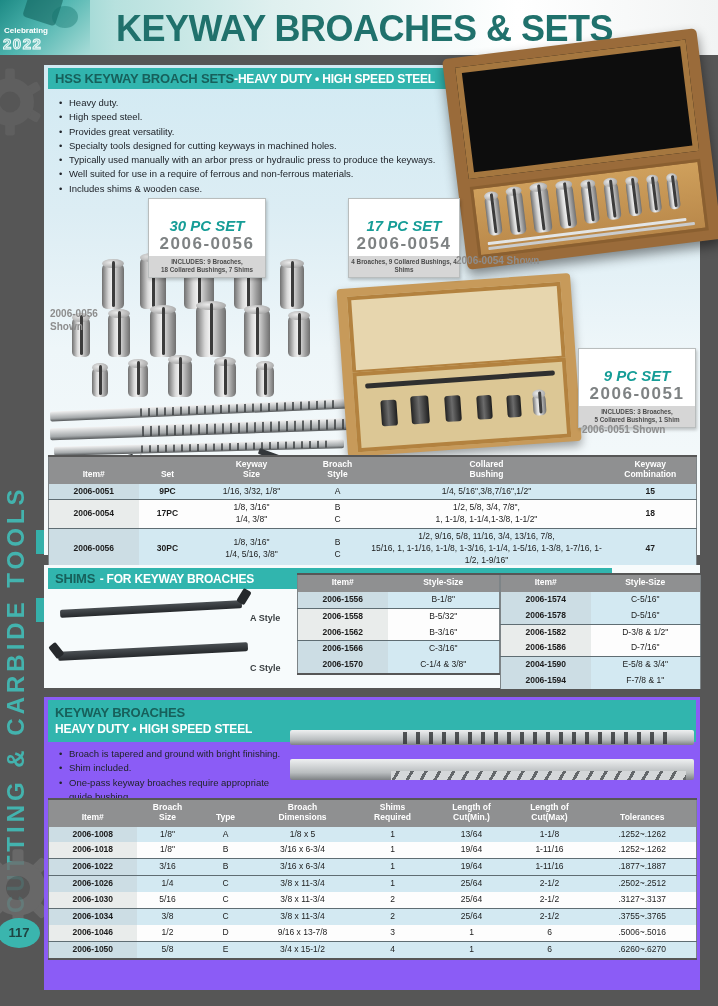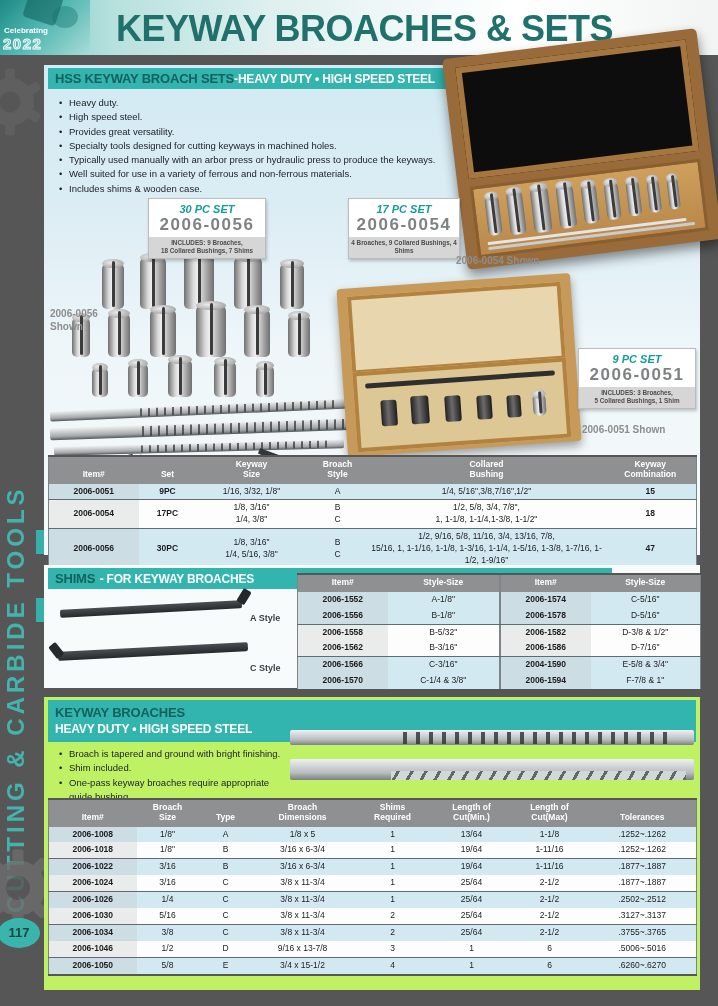--- a/index.html
+++ b/index.html
@@ -25,35 +25,35 @@
     writing-mode:vertical-rl;transform:rotate(180deg);font-size:24px;font-weight:bold;
     letter-spacing:4px;color:#42b9b3;opacity:.95;}
   .page-badge{position:absolute;left:-2px;top:918px;width:42px;height:30px;border-radius:50%;
     background:#3ab5ae;color:#1e4543;font-weight:bold;font-size:13px;line-height:30px;text-align:center;}
   .tab-marker{position:absolute;width:8px;background:#35b0aa;}
 
   
   .panel{position:absolute;left:44px;width:656px;}
   .panelA{top:65px;height:490px;background:linear-gradient(180deg,#d2eaf3 0,#dcedf4 30%,#eef6f9 58%,#f6fafb 100%);}
   .panelB{top:565px;height:123px;background:#f7fbfc;}
-  .panelC{top:697px;height:293px;background:#bef264;}
+  .panelC{top:697px;height:293px;background:#8b5cf6;}
 
   .band{position:absolute;background:#31b5ae;display:flex;align-items:center;padding-left:7px;box-sizing:border-box;}
   .band .t-dark{color:#17605b;font-weight:bold;font-size:13px;letter-spacing:-.2px;}
   .band .t-white{color:#ffffff;font-weight:bold;font-size:12px;letter-spacing:-.2px;}
   .band3{flex-direction:column;align-items:flex-start;justify-content:center;line-height:1.25;}
 
   ul.bullets{margin:0;padding:0;list-style:none;font-size:9.5px;color:#20242a;line-height:1.5;}
   ul.bullets li{position:relative;padding-left:11px;}
   ul.bullets li::before{content:"•";position:absolute;left:1px;top:0;color:#20242a;}
 
   
   .callout{position:absolute;background:#ffffff;border:1px solid #b9bdbd;text-align:center;
     box-shadow:1px 2px 3px rgba(0,0,0,.22);box-sizing:border-box;}
-  .callout .set{color:#169d97;font-style:italic;font-weight:bold;font-size:11px;padding-top:4px;}
+  .callout .set{color:#169d97;font-style:italic;font-weight:bold;font-size:15px;padding-top:18px;}
   .callout .num{color:#7e8283;font-weight:bold;font-size:17px;letter-spacing:1.5px;line-height:1.15;}
   .callout .inc{background:#d6d6d6;color:#4c4c4c;font-size:6.3px;font-weight:bold;line-height:1.4;
     white-space:pre-line;padding:2px 1px;margin-top:2px;}
   .shown{position:absolute;font-size:10px;font-weight:bold;color:#8d8d8d;white-space:pre-line;line-height:1.3;}
 
   
   .cyl{position:absolute;background:linear-gradient(90deg,#707070 0,#d8d8d8 30%,#f0f0f0 45%,#9c9c9c 80%,#6f6f6f 100%);
     border-radius:6px 6px 5px 5px;}
   .cyl::before{content:"";position:absolute;left:0;right:0;top:-4px;height:9px;border-radius:50%;
     background:radial-gradient(ellipse at 40% 40%,#ececec,#8f8f8f);}
@@ -150,21 +150,21 @@
       <span class="t-dark">HSS KEYWAY BROACH SETS</span>
         <span class="t-white">-HEAVY DUTY • HIGH SPEED STEEL</span>
     </div>
 
     <ul class="bullets" style="position:absolute;left:14px;top:31px;width:434px;">
       <li>Heavy duty.</li>
       <li>High speed steel.</li>
       <li>Provides great versatility.</li>
       <li>Specialty tools designed for cutting keyways in machined holes.</li>
       <li>Typically used manually with an arbor press or hydraulic press to produce the keyways.</li>
-      <li>Well suited for use in a variety of ferrous and non-ferrous materials.</li>
+      <li>Well suited for use in a require of ferrous and non-ferrous materials.</li>
       <li>Includes shims &amp; wooden case.</li>
     </ul>
 
     <div class="case">
       <div class="lid"></div>
       <div class="base">
         <div class="cyl" style="left:10px;top:8px;width:14px;height:40px;"></div>
         <div class="cyl" style="left:32px;top:6px;width:16px;height:44px;"></div>
         <div class="cyl" style="left:56px;top:5px;width:18px;height:46px;"></div>
         <div class="cyl" style="left:82px;top:6px;width:17px;height:44px;"></div>
@@ -325,24 +325,20 @@
         <colgroup>
             <col style="width:90px">
             <col style="width:112px">
           </colgroup>
         <tbody>
             <tr>
           <th>Item#</th>
           <th>Style-Size</th>
         </tr>
         <tr class="blue">
-              <td class="item">2006-1552</td>
-              <td>A-1/8"</td>
-            </tr>
-        <tr class="blue">
               <td class="item">2006-1556</td>
               <td>B-1/8"</td>
             </tr>
         <tr class="white sep">
               <td class="item">2006-1558</td>
               <td>B-5/32"</td>
             </tr>
         <tr class="white">
               <td class="item">2006-1562</td>
               <td>B-3/16"</td>
@@ -469,30 +465,20 @@
         <tr class="blue sep">
           <td class="item">2006-1022</td>
               <td>3/16</td>
               <td>B</td>
               <td>3/16 x 6-3/4</td>
               <td>1</td>
               <td>19/64</td>
               <td>1-11/16</td>
               <td>.1877~.1887</td>
         </tr>
-        <tr class="white">
-          <td class="item">2006-1024</td>
-              <td>3/16</td>
-              <td>C</td>
-              <td>3/8 x 11-3/4</td>
-              <td>1</td>
-              <td>25/64</td>
-              <td>2-1/2</td>
-              <td>.1877~.1887</td>
-        </tr>
         <tr class="blue sep">
           <td class="item">2006-1026</td>
               <td>1/4</td>
               <td>C</td>
               <td>3/8 x 11-3/4</td>
               <td>1</td>
               <td>25/64</td>
               <td>2-1/2</td>
               <td>.2502~.2512</td>
         </tr>

